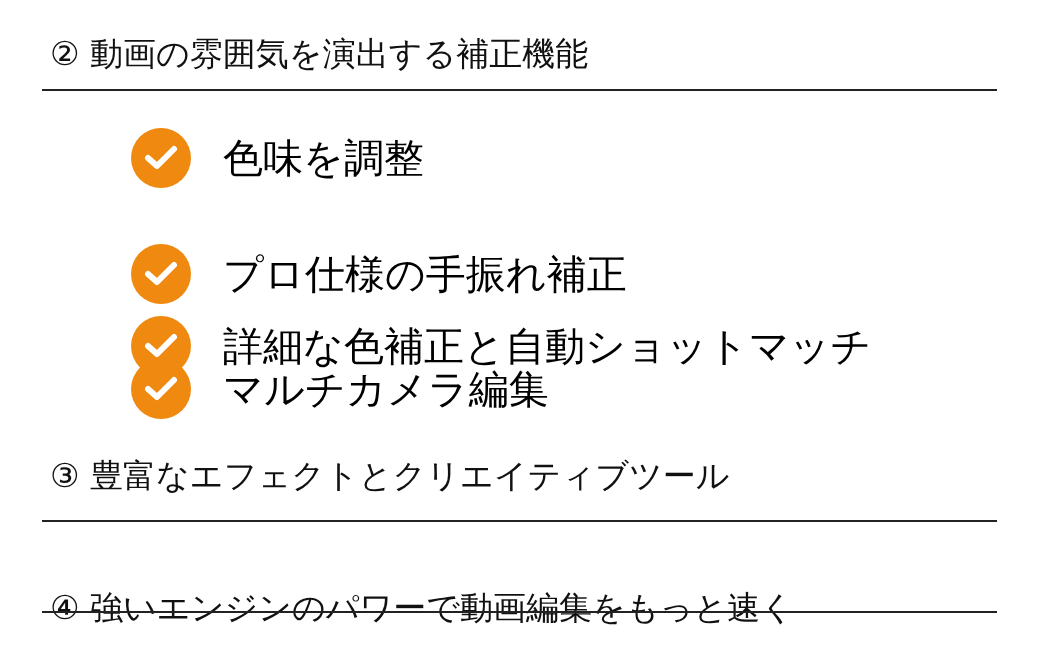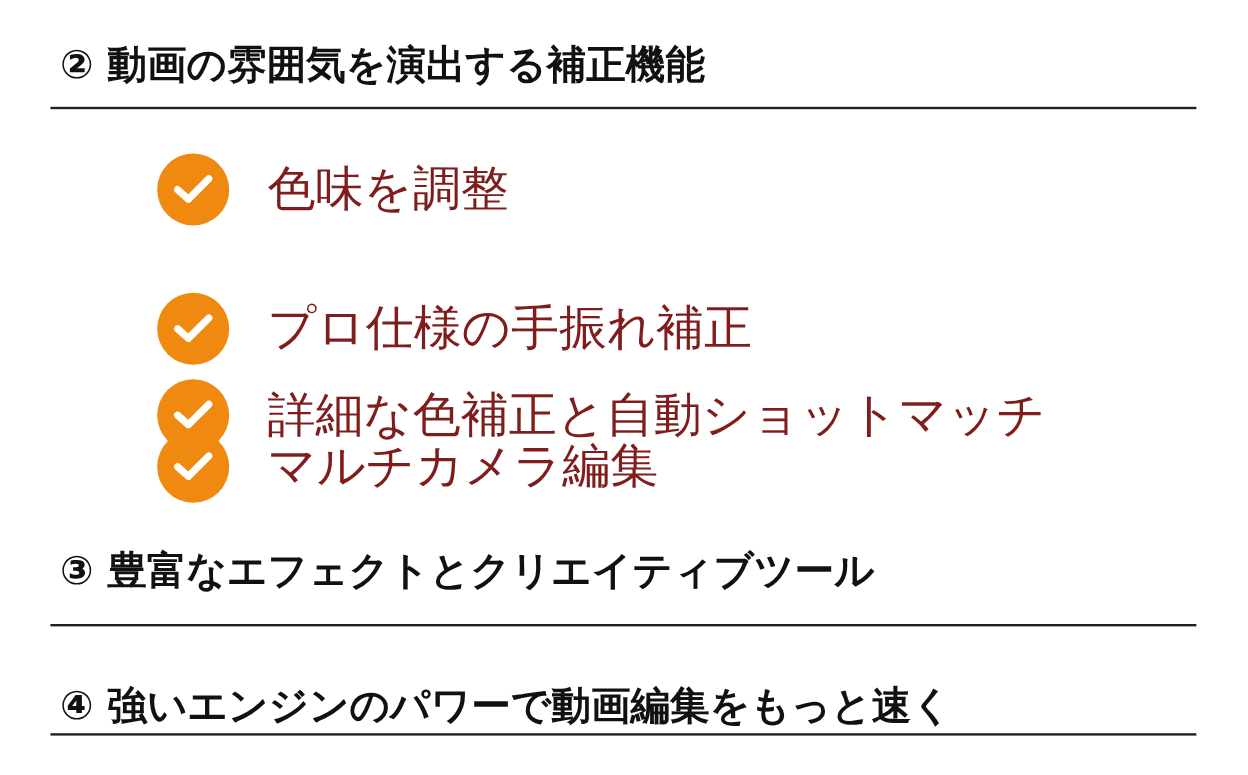--- a/index.html
+++ b/index.html
@@ -1,22 +1,22 @@
 <!DOCTYPE html>
 <html><head>
 <meta charset="utf-8">
 <style>
   html, body { margin: 0; padding: 0; background: #ffffff; }
   body { width: 1040px; height: 646px; position: relative; overflow: hidden;
          font-family: "DejaVu Sans", "Liberation Sans", sans-serif; color: #111; }
-  .heading { position: absolute; left: 50px; font-size: 33px; font-weight: bold; letter-spacing: 0px; white-space: nowrap; line-height: 40px; }
+  .heading { position: absolute; left: 50px; font-size: 33px; font-weight: normal; letter-spacing: 0px; white-space: nowrap; line-height: 40px; }
   .rule { position: absolute; left: 42px; width: 955px; height: 2px; background: #222; }
   .item { position: absolute; left: 131px; display: flex; align-items: center; white-space: nowrap; }
   .check { width: 60px; height: 60px; border-radius: 50%; background: #F0890F; display: flex; align-items: center; justify-content: center; flex: 0 0 60px; }
-  .item-text { margin-left: 32px; font-size: 40px; line-height: 60px; color: #7f1d1d; }
+  .item-text { margin-left: 32px; font-size: 40px; line-height: 60px; color: #000000; }
 </style>
 </head>
 <body>
 
 <div class="heading" style="top:34px;">
   <span>②</span>
   <span>動画の雰囲気を演出する補正機能</span>
 </div>
 <div class="rule" style="top:89px;"></div>
 
@@ -55,17 +55,17 @@
   </span>
   <span class="item-text">マルチカメラ編集</span>
 </div>
 
 <div class="heading" style="top:456px;">
   <span>③</span>
   <span>豊富なエフェクトとクリエイティブツール</span>
 </div>
 <div class="rule" style="top:520px;"></div>
 
-<div class="heading" style="top:568px;">
+<div class="heading" style="top:588px;">
   <span>④</span>
   <span>強いエンジンのパワーで動画編集をもっと速く</span>
 </div>
 <div class="rule" style="top:611px;"></div>
 
 </body></html>

